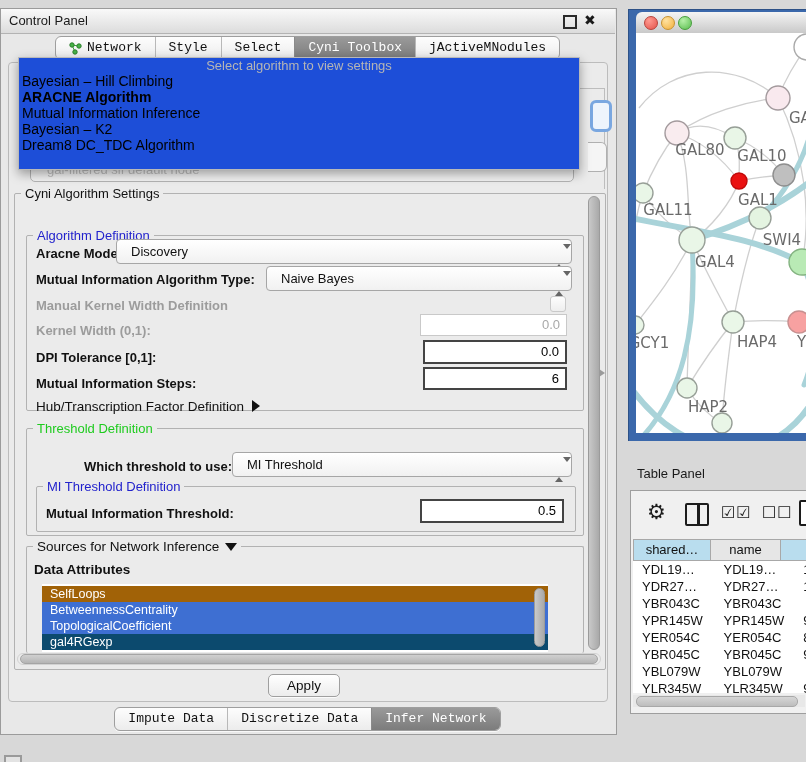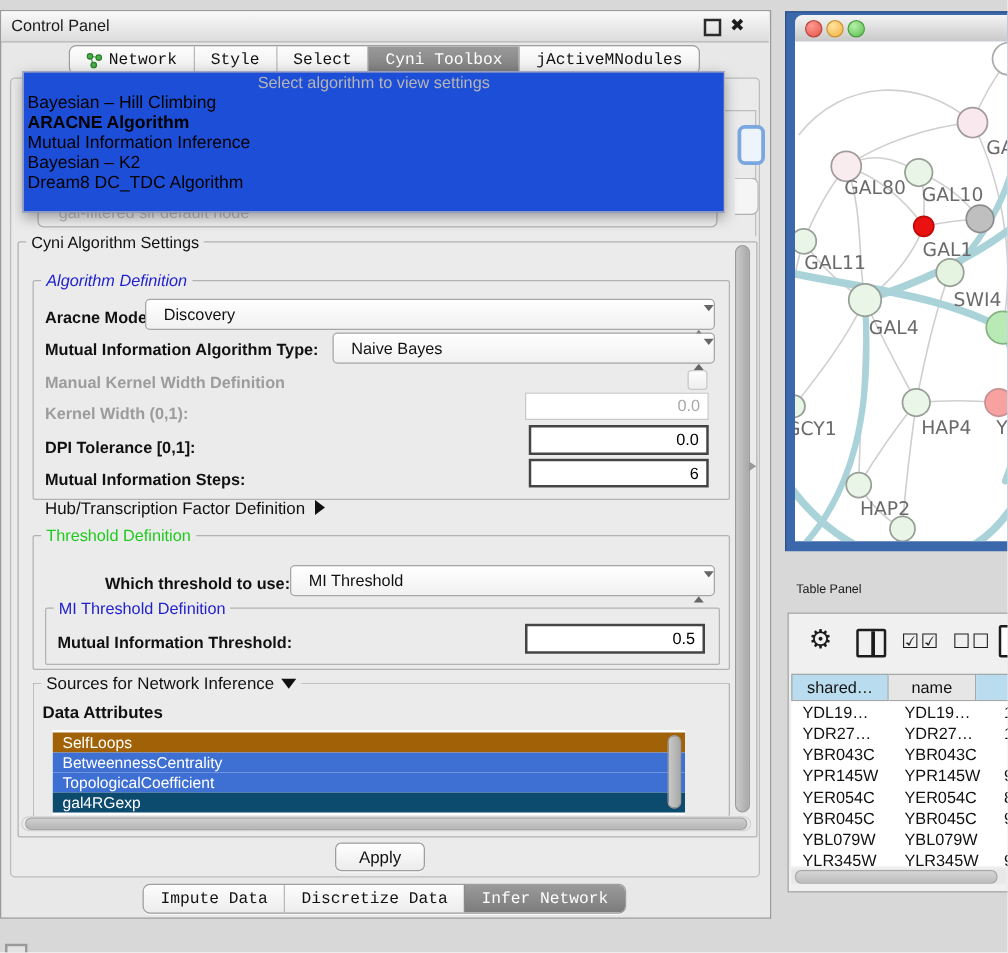--- a/index.html
+++ b/index.html
@@ -70,21 +70,21 @@
   
   .net-frame{left:628px;top:9px;width:178px;height:432px;background:#3b68ab;box-shadow:inset 1px 1px 0 #2d5187;}
   .net-titlebar{left:636px;top:12px;width:170px;height:21px;background:linear-gradient(#f4f4f4,#c9c9c9);
       border-bottom:1px solid #9a9a9a;border-radius:6px 0 0 0;}
   .tl{width:12px;height:12px;border-radius:50%;top:4px;}
   .tl.red{background:radial-gradient(circle at 35% 30%,#ff9a90,#e4534a);border:1px solid #b8423a;}
   .tl.yel{background:radial-gradient(circle at 35% 30%,#ffe2a0,#f2b03c);border:1px solid #c8922f;}
   .tl.grn{background:radial-gradient(circle at 35% 30%,#b6f0a8,#59bd4e);border:1px solid #459e3b;}
   .net-canvas{left:636px;top:33px;width:170px;height:400px;background:#fff;overflow:hidden;}
   
-  .tp-title{left:637px;top:466px;font-size:10px;color:#1a1a1a;}
+  .tp-title{left:637px;top:466px;font-size:13px;color:#1a1a1a;}
   .tbl-win{left:630px;top:490px;width:176px;height:222px;background:#f0f0f0;border:1px solid #9e9e9e;overflow:hidden;}
   .gear{font-size:21px;color:#1c1c1c;line-height:21px;}
   .colico{width:20px;height:19px;border:2.5px solid #1c1c1c;border-radius:2px;position:relative;}
   .colico:before{content:"";position:absolute;left:50%;top:0;bottom:0;width:2.5px;background:#1c1c1c;}
   .ckicons{font-size:16px;color:#1c1c1c;letter-spacing:1px;}
   .docico{width:16px;height:22px;border:2.5px solid #1c1c1c;border-radius:2px;background:#fff;}
   .thead{display:flex;position:absolute;left:2px;top:48px;width:200px;height:22px;}
   .th{border:1px solid #a8a8a8;border-left:none;font-size:13px;text-align:center;line-height:20px;box-sizing:border-box;}
   .th:first-child{border-left:1px solid #a8a8a8;}
   .th.blue-h{background:#b9ddee;} .th.gray-h{background:#e6e6e6;}
@@ -155,21 +155,21 @@
     <div class="popup-item">Bayesian – K2</div>
     <div class="popup-item">Dream8 DC_TDC Algorithm</div>
   </div>
 
   <div class="abs group" style="left:14px;top:193px;width:590px;height:475px;">
     <span class="gtitle">Cyni Algorithm Settings</span>
   </div>
   <div class="abs vthumb" style="left:588px;top:196px;width:10px;height:452px;"></div>
   <div class="abs split-arrow"></div>
 
-  <div class="abs group" style="left:26px;top:224px;width:556px;height:174px;font-style:italic;">
+  <div class="abs group" style="left:26px;top:235px;width:556px;height:174px;">
     <span class="gtitle blue">Algorithm Definition</span>
   </div>
   <div class="abs lbl" style="left:36px;top:246px;">Aracne Mode:</div>
   <div class="abs combo" style="left:116px;top:239px;width:456px;">
     <span>Discovery</span>
     <span class="stepper"><span class="up"></span><span class="dn"></span></span>
   </div>
   <div class="abs lbl" style="left:36px;top:272px;">Mutual Information Algorithm Type:</div>
   <div class="abs combo" style="left:266px;top:266px;width:306px;">
     <span>Naive Bayes</span>

